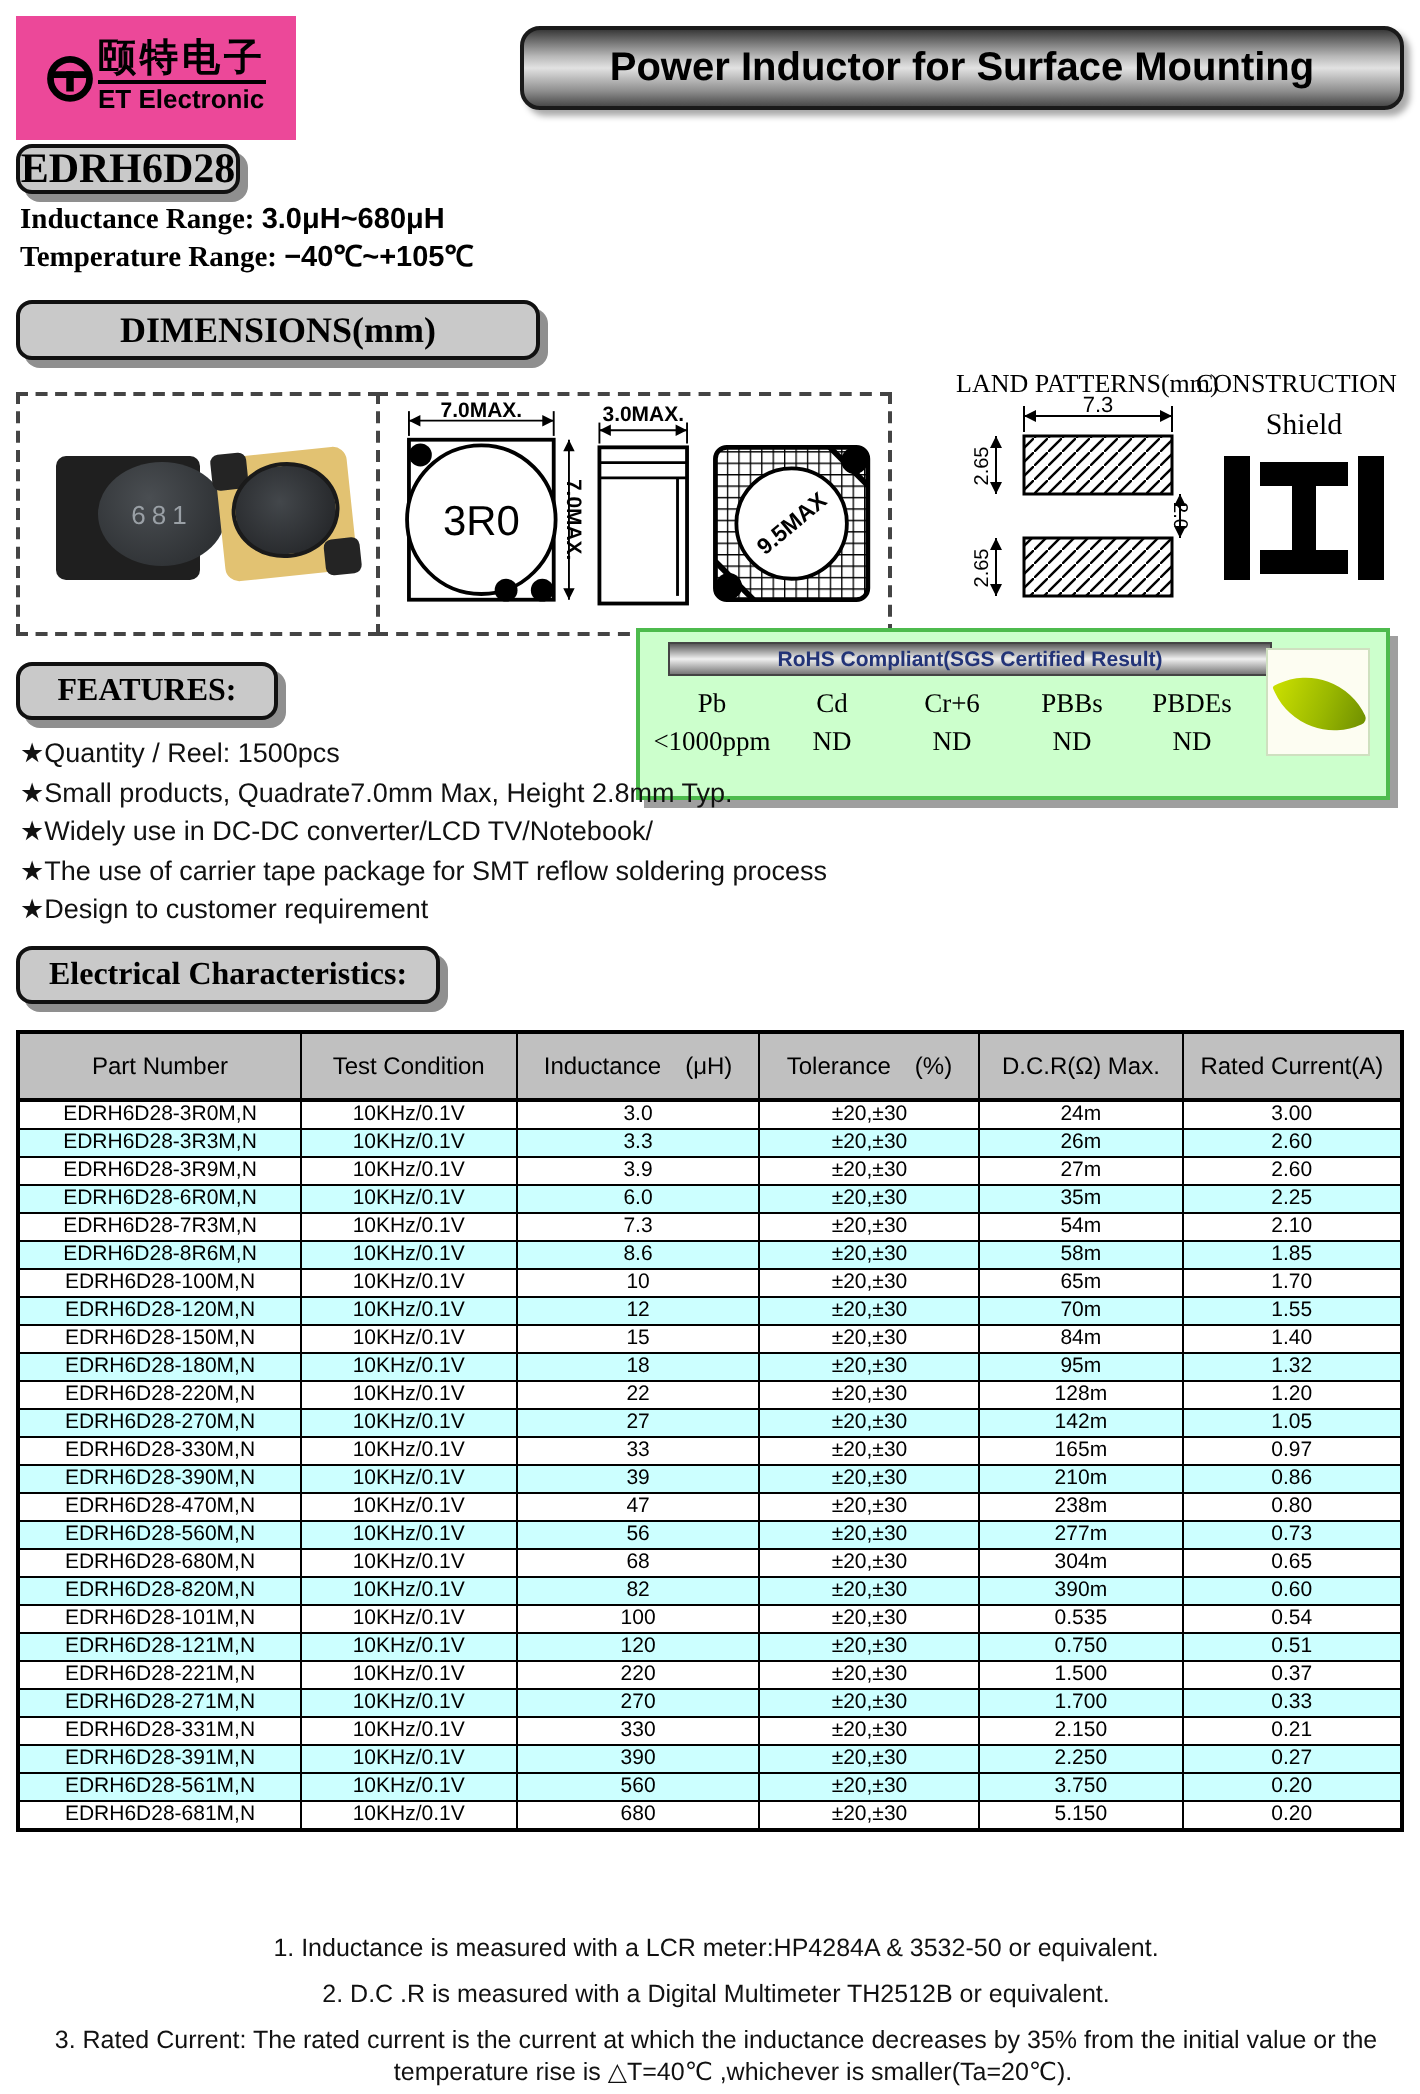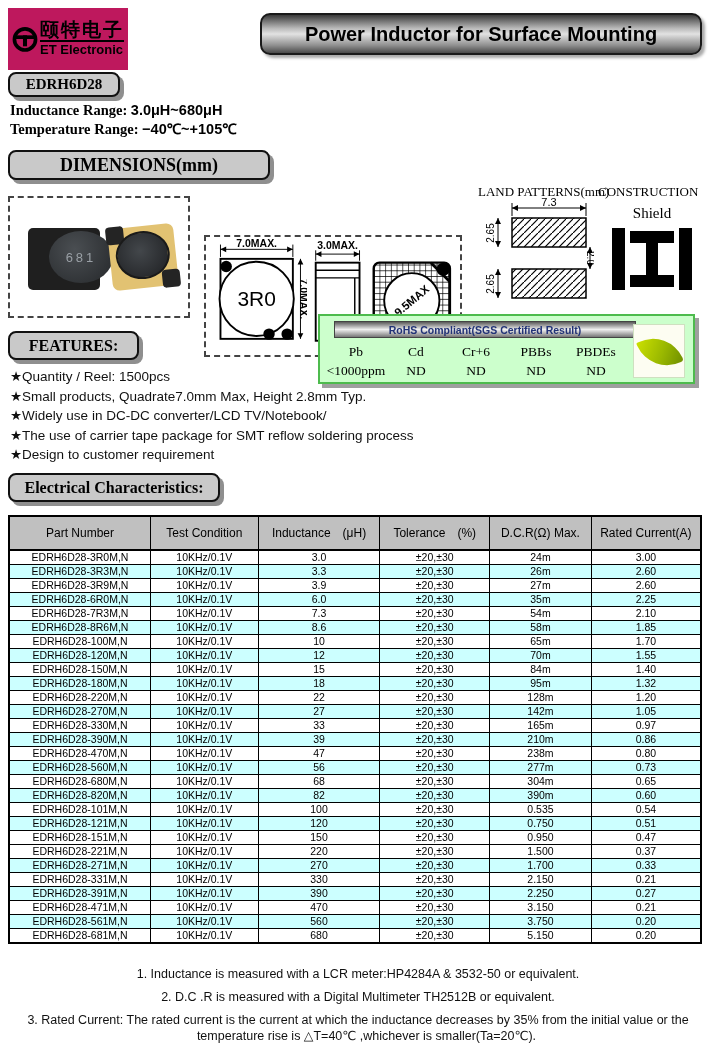--- a/index.html
+++ b/index.html
@@ -1,61 +1,61 @@
 <!DOCTYPE html>
 <html><head>
 <meta charset="utf-8">
 <style>
   * { margin:0; padding:0; box-sizing:border-box; }
   html,body { width:710px; height:1047px; background:#fff; font-family:"Liberation Sans", sans-serif; color:#000; }
   body { position:relative; overflow:hidden; }
   .abs { position:absolute; }
 
   
-  .logo-box { left:8px; top:8px; width:120px; height:62px; background:#be185d; display:flex; align-items:center; padding:2px 4px; gap:2px; }
+  .logo-box { left:8px; top:8px; width:140px; height:62px; background:#ec4899; display:flex; align-items:center; padding:2px 15px; gap:2px; }
   .logo-cn { font-weight:bold; font-size:19px; letter-spacing:2px; line-height:20px; border-bottom:2px solid #000; white-space:nowrap; }
   .logo-en { font-weight:bold; font-size:13px; line-height:16px; white-space:nowrap; }
   .banner { left:260px; top:13px; width:442px; height:42px; border:2px solid #1a1a1a; border-radius:10px;
     background:linear-gradient(180deg,#3a3a3a 0%,#b9b9b9 35%,#e2e2e2 50%,#8f8f8f 80%,#4a4a4a 100%);
     display:flex; align-items:center; justify-content:center; box-shadow:3px 3px 3px #aaa; }
   .banner span { font-size:20px; font-weight:bold; color:#000; }
   .btn { background:#c9c9c9; border:2px solid #111; border-radius:8px; box-shadow:4px 4px 0 #8f8f8f;
     display:flex; align-items:center; justify-content:center; font-family:"Liberation Serif", serif; font-weight:bold; }
-  .badge { left:8px; top:72px; width:112px; height:25px; font-size:15px; }
+  .badge { left:8px; top:72px; width:112px; height:25px; font-size:21px; }
   .ranges { left:10px; top:101px; font-family:"Liberation Serif", serif; font-weight:bold; font-size:14.5px; line-height:19px; }
   .ranges .val { font-family:"Liberation Sans", sans-serif; }
 
   .dim-btn { left:8px; top:150px; width:262px; height:30px; font-size:18px; }
 
   .dashbox { border:2px dashed #444; background:#fff; }
   .photo-box { left:8px; top:196px; width:182px; height:122px; }
   .ind-left { position:absolute; left:18px; top:30px; width:72px; height:62px; background:#1f1f1f; border-radius:5px; }
   .ind-left .coil { position:absolute; left:21px; top:3px; width:64px; height:52px; border-radius:50%;
     background:radial-gradient(circle at 40% 35%, #4a4e52, #2e3134 75%); display:flex; align-items:center; justify-content:center; }
   .ind-left .coil span { color:#9aa0a6; font-size:13px; letter-spacing:3px; }
   .ind-right { position:absolute; left:100px; top:28px; width:66px; height:62px; background:#e2c272; border-radius:7px; transform:rotate(-6deg); }
   .ind-right:before { content:""; position:absolute; left:-2px; top:-2px; width:18px; height:18px; background:#242424; border-radius:4px; }
   .ind-right:after { content:""; position:absolute; right:-2px; bottom:-2px; width:18px; height:18px; background:#242424; border-radius:4px; }
   .ind-right .coil { position:absolute; left:6px; top:5px; width:54px; height:48px; border-radius:50%;
     background:radial-gradient(circle at 45% 40%, #43474b, #27292c 75%); border:2px solid #1a1a1a; }
 
-  .draw-box { left:204px; top:196px; width:258px; height:122px; display:flex; align-items:flex-start; padding:2px 4px; gap:3px;margin-top:39px; }
+  .draw-box { left:188px; top:196px; width:258px; height:122px; display:flex; align-items:flex-start; padding:2px 4px; gap:3px; }
 
   .land-title { left:478px; top:184px; font-family:"Liberation Serif", serif; font-size:13px; }
   .construction-title { left:598px; top:184px; font-family:"Liberation Serif", serif; font-size:13px; }
   .shield-label { left:612px; top:205px; width:80px; text-align:center; font-family:"Liberation Serif", serif; font-size:15px; }
   .shield-icon { left:612px; top:228px; width:80px; height:62px; }
   .shield-icon i { position:absolute; background:#000; }
   .shield-icon .lbar { left:0; top:0; width:13px; height:62px; }
   .shield-icon .rbar { right:0; top:0; width:13px; height:62px; }
   .shield-icon .tbar { left:18px; top:3px; width:44px; height:12px; }
   .shield-icon .bbar { left:18px; bottom:3px; width:44px; height:12px; }
   .shield-icon .stem { left:34px; top:3px; width:12px; height:56px; }
 
-  .rohs-box { left:318px; top:314px; width:377px; height:70px; background:#ccffcc; border:2px solid #4dbb4d; box-shadow:4px 4px 0 #9f9f9f; }
+  .rohs-box { left:318px; top:314px; width:377px; height:86px; background:#ccffcc; border:2px solid #4dbb4d; box-shadow:4px 4px 0 #9f9f9f; }
   .rohs-bar { position:absolute; left:14px; top:5px; width:302px; height:17px;
     background:linear-gradient(180deg,#5a5a5a,#f0f0f0 50%,#777); border:1px solid #444;
     display:flex; align-items:center; justify-content:center; }
   .rohs-bar span { font-size:10.5px; font-weight:bold; color:#223377; }
   .rohs-grid { position:absolute; left:6px; top:26px; width:300px; font-family:"Liberation Serif", serif; }
   .rohs-row { display:flex; }
   .rohs-row div { flex:1; text-align:center; font-size:13.5px; line-height:19px; }
   .leaf-box { position:absolute; right:8px; top:8px; width:52px; height:54px; background:#fdfdf2; border:1px solid #cfe0c0; }
   .leaf { position:absolute; left:8px; top:9px; width:36px; height:36px; transform:rotate(-25deg);
     background:linear-gradient(135deg,#cbe000 0%,#9ab800 55%,#6f8f00 100%); border-radius:4% 100% 10% 100%; }
@@ -403,28 +403,20 @@
       </tr>
       <tr class="alt">
         <td>EDRH6D28-121M,N</td>
         <td>10KHz/0.1V</td>
         <td>120</td>
         <td>±20,±30</td>
         <td>0.750</td>
         <td>0.51</td>
       </tr>
       <tr>
-        <td>EDRH6D28-151M,N</td>
-        <td>10KHz/0.1V</td>
-        <td>150</td>
-        <td>±20,±30</td>
-        <td>0.950</td>
-        <td>0.47</td>
-      </tr>
-      <tr>
         <td>EDRH6D28-221M,N</td>
         <td>10KHz/0.1V</td>
         <td>220</td>
         <td>±20,±30</td>
         <td>1.500</td>
         <td>0.37</td>
       </tr>
       <tr class="alt">
         <td>EDRH6D28-271M,N</td>
         <td>10KHz/0.1V</td>
@@ -441,28 +433,20 @@
         <td>2.150</td>
         <td>0.21</td>
       </tr>
       <tr class="alt">
         <td>EDRH6D28-391M,N</td>
         <td>10KHz/0.1V</td>
         <td>390</td>
         <td>±20,±30</td>
         <td>2.250</td>
         <td>0.27</td>
-      </tr>
-      <tr>
-        <td>EDRH6D28-471M,N</td>
-        <td>10KHz/0.1V</td>
-        <td>470</td>
-        <td>±20,±30</td>
-        <td>3.150</td>
-        <td>0.21</td>
       </tr>
       <tr class="alt">
         <td>EDRH6D28-561M,N</td>
         <td>10KHz/0.1V</td>
         <td>560</td>
         <td>±20,±30</td>
         <td>3.750</td>
         <td>0.20</td>
       </tr>
       <tr>

